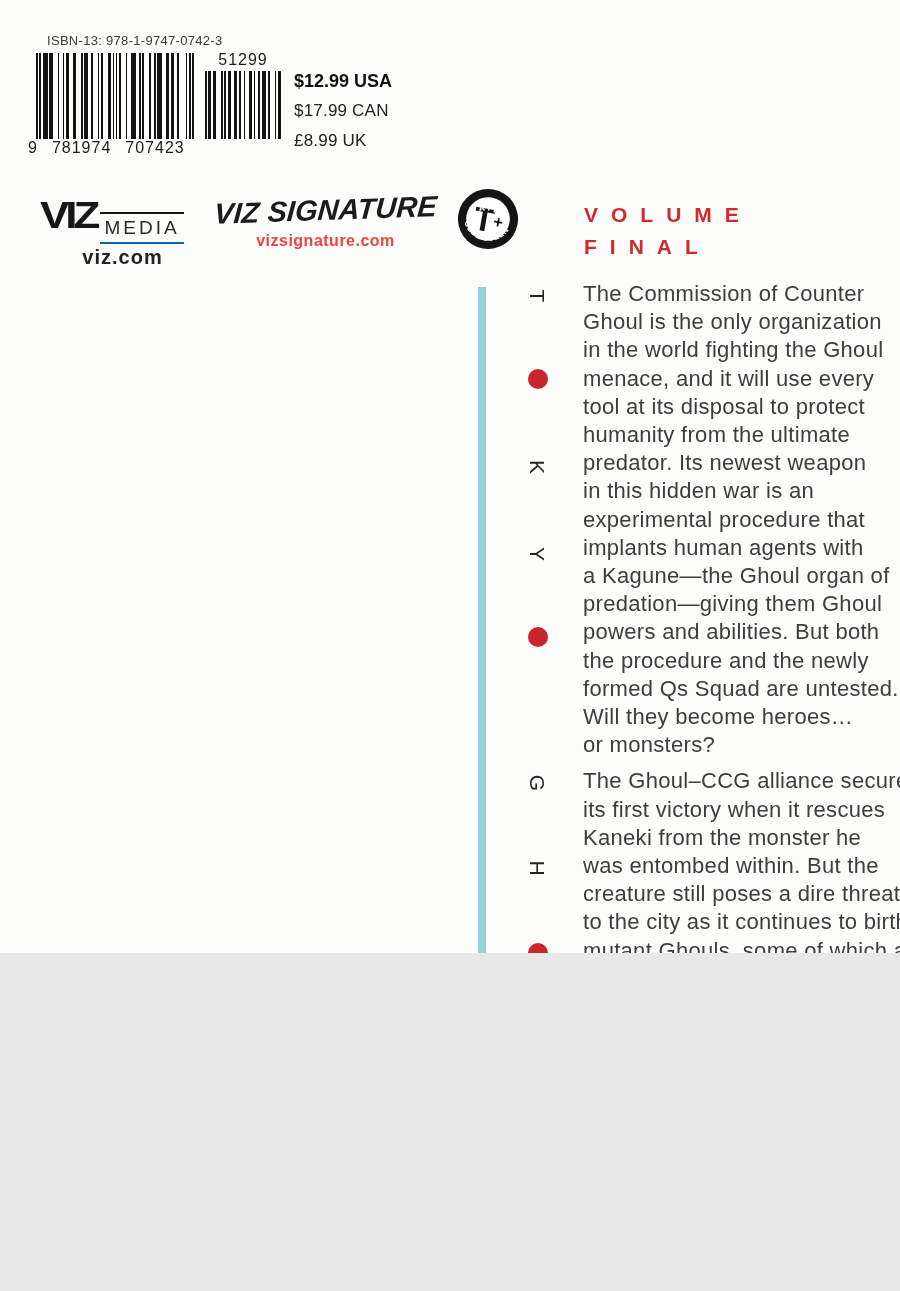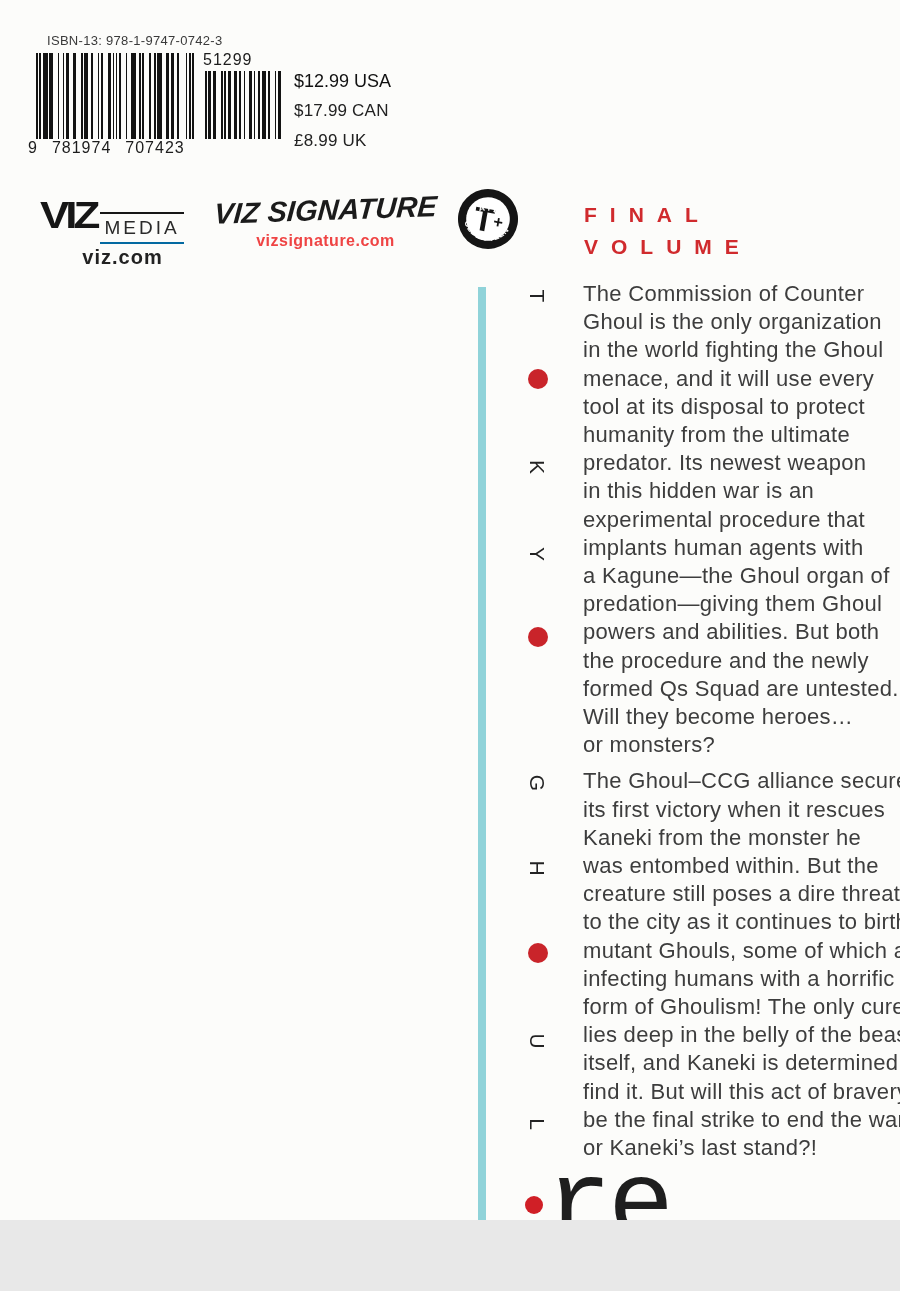--- a/index.html
+++ b/index.html
@@ -1,32 +1,32 @@
 <!DOCTYPE html>
 <html style="--teal: #90d3d9; --red: #c9242a; --final-red: #d02a2d; --body: #3d3d3d; --ink: #1d1d1b;"><head>
 <meta charset="utf-8">
 <style>
   :root{
     --teal:#90d3d9; --red:#c9242a; --final-red:#d02a2d; --body:#3d3d3d; --ink:#1d1d1b;
   }
   *{box-sizing:border-box;margin:0;padding:0}
   html,body{background:#e8e8e8}
   .cover{
-    position:relative;width:900px;height:1220px;margin:0 auto;
+    position:relative;width:900px;height:953px;margin:0 auto;
     background:#fcfcfa;overflow:hidden;
     font-family:"Liberation Sans",sans-serif;color:var(--ink);
   }
   
   .isbn-label{position:absolute;left:47px;top:33px;font-size:13px;color:#3a3a3a;letter-spacing:.3px}
   .ean-svg{position:absolute;left:36px;top:53px;width:158px;height:86px;fill:#131313;shape-rendering:crispEdges}
   .ean-digits{position:absolute;left:28px;top:139px;font-size:16px;color:#1c1c1c;letter-spacing:1px;display:flex;gap:14px}
-  .supp-label{position:absolute;left:203px;top:51px;width:80px;font-size:16px;color:#1c1c1c;letter-spacing:1px}
+  .supp-label{position:absolute;left:203px;top:51px;width:80px;text-align:center;font-size:16px;color:#1c1c1c;letter-spacing:1px}
   .supp-svg{position:absolute;left:205px;top:71px;width:76px;height:68px;fill:#131313;shape-rendering:crispEdges}
   .prices{position:absolute;left:294px;top:66px;line-height:30px;white-space:nowrap}
-  .price-usa{font-size:18px;font-weight:normal;color:#111}
+  .price-usa{font-size:18px;font-weight:bold;color:#111}
   .price-can,.price-uk{font-size:17px;font-weight:400;color:#222;letter-spacing:.2px}
   
   .viz-block{position:absolute;left:40px;top:194px;width:165px}
   .viz-row{display:flex;align-items:flex-end}
   .viz-wordmark{font-size:44px;font-weight:900;letter-spacing:-4px;transform:scaleY(.86);transform-origin:top;color:#161616}
   .viz-media{margin-left:4px;border-top:2px solid #161616;border-bottom:2px solid #0369a1;padding:3px 4px;font-size:19px;letter-spacing:3px;color:#2a2a2a}
   .viz-url{margin-top:2px;text-align:center;font-size:20px;font-weight:bold;color:#222;letter-spacing:1px}
   .sig-block{position:absolute;left:213px;top:194px;width:225px;text-align:center}
   .sig-wordmark{font-size:29px;font-weight:900;font-style:italic;letter-spacing:0px;white-space:nowrap;transform:skewX(-6deg) rotate(-2deg);color:#1b1b1b}
   .sig-url{margin-top:5px;font-size:16px;font-weight:bold;color:#ef4444;letter-spacing:.5px}
@@ -165,22 +165,22 @@
       <text font-family="Liberation Sans, sans-serif" font-size="9" font-weight="bold" fill="#ffffff" letter-spacing="1.5">
         <textPath id="badge-top-text" href="#arc-top" startOffset="50%" text-anchor="middle">RATED</textPath>
       </text>
       <text font-family="Liberation Sans, sans-serif" font-size="8.2" font-weight="bold" fill="#ffffff" letter-spacing="0.6">
         <textPath id="badge-bottom-text" href="#arc-bottom" startOffset="50%" text-anchor="middle">OLDER TEEN</textPath>
       </text>
     </svg>
   </div>
 
   <div class="final-volume">
+    <div>VOLUME</div>
     <div>FINAL</div>
-    <div>VOLUME</div>
   </div>
 
   <div class="teal-line"></div>
 
   <div>
     <span class="vletter" style="top:284px">T</span>
     <span class="odot" style="top:369px"></span>
     <span class="vletter" style="top:455px">K</span>
     <span class="vletter" style="top:542px">Y</span>
     <span class="odot" style="top:627px"></span>

